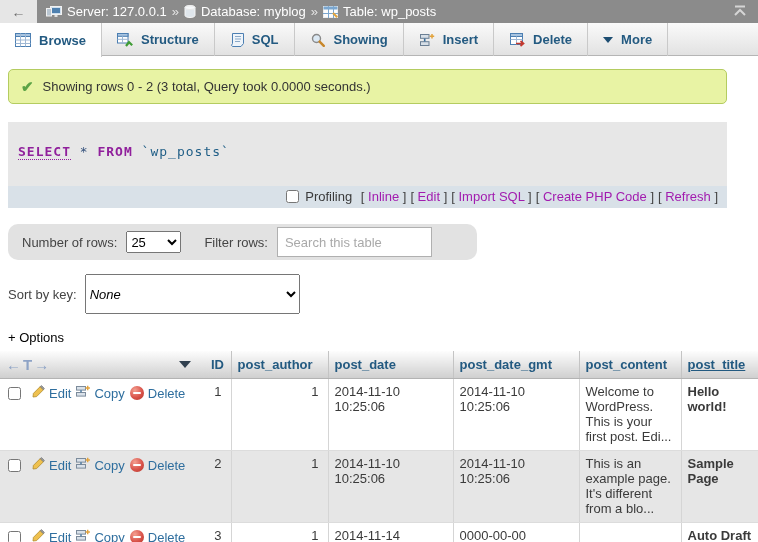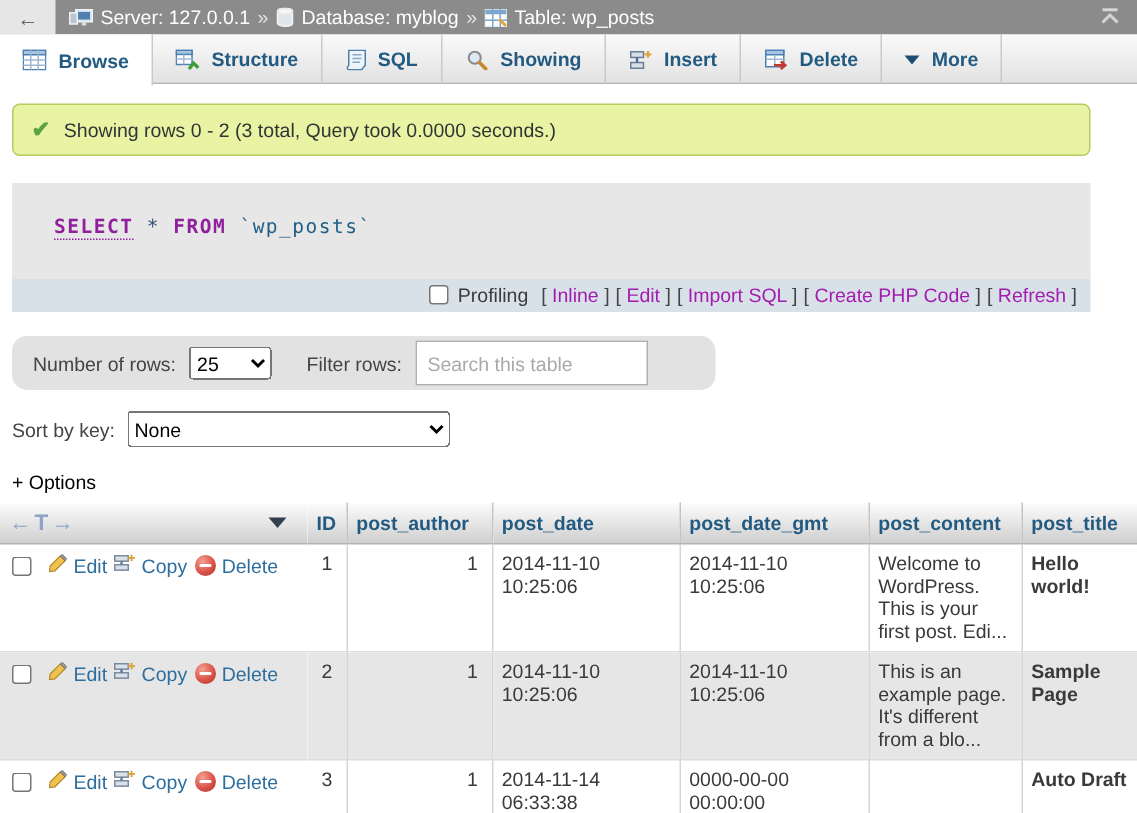--- a/index.html
+++ b/index.html
@@ -35,50 +35,50 @@
                 border-right:5px solid transparent; border-top:6px solid #1d4e72; }
 
   
   .message { margin:13px 0 0 8px; width:719px; background:#e8f3a4;
              border:1px solid #b4cc60; border-radius:5px;
              padding:9px 12px; display:flex; align-items:center; gap:9px; color:#333; }
   .check { color:#5ba345; font-size:15px; font-weight:bold; line-height:1; }
 
   
   .sqlwrap { margin:18px 0 0 8px; width:719px; }
-  .sqlbox { background:#e7e7e7; padding:22px 15px 27px 28px;
+  .sqlbox { background:#e7e7e7; padding:22px 15px 27px 10px;
             font-family:"DejaVu Sans Mono", monospace; font-size:13px; letter-spacing:1px; }
   .kw { color:#90209c; font-weight:bold; }
   .kw-u { border-bottom:1px dotted #90209c; }
   .star { color:#35527c; }
   .ident { color:#215f87; }
   .profiling { background:#d9e1e8; padding:3px 8px 4px; text-align:right;
                color:#3a3a3a; display:flex; justify-content:flex-end; align-items:center; gap:2px; }
   .profiling input { margin:0 4px 0 0; vertical-align:middle; }
   .plink { color:#a21caf; margin:0 1px; }
   .plink::before { content:"[ "; color:#444; }
   .plink::after { content:" ]"; color:#444; }
 
   
   .rowcontrols { margin:16px 0 0 8px; width:469px; height:36px; background:#e2e2e2;
                  border-radius:10px; display:flex; align-items:center; padding:0 14px; gap:9px; }
   .rowcontrols select { width:55px; height:22px; font-size:13px; }
   .rowcontrols input { width:155px; height:24px; border:1px solid #b0b0b0; padding:14px 7px;
                        font-size:13px; font-family:"Liberation Sans", sans-serif; color:#444; }
   .rowcontrols input::placeholder { color:#a9a9a9; }
   .sortrow { margin:14px 0 0 4px; display:flex; align-items:center; gap:8px; padding-left:4px; }
-  .sortrow select { width:215px; height:24px; font-size:13px; }
+  .sortrow select { width:215px; height:40px; font-size:13px;font-style:italic; }
   .options-link { display:inline-block; margin:16px 0 6px 8px; color:#000000; }
 
   
   table { width:758px; border-collapse:collapse; table-layout:fixed; font-size:13px; }
   thead th { background:linear-gradient(#fdfdfd,#cfcfcf); color:#235a81; font-weight:bold;
              text-align:left; padding:5px 6px; border-bottom:1px solid #b3b3b3;
              border-right:1px solid #c4c4c4; height:26px; white-space:nowrap; overflow:hidden; }
-  thead th:last-child { border-right:none; }
+  thead th:last-child { border-right:none;text-decoration:underline; }
   th.actions-th { border-right:none; }
   .swapwidget { display:flex; align-items:center; justify-content:space-between; }
   .swaparrows { color:#8ea3c6; font-size:15px; letter-spacing:2px; }
   .sort-tri { width:0; height:0; border-left:6px solid transparent; border-right:6px solid transparent;
               border-top:7px solid #31404f; margin-right:8px; cursor:pointer; }
   tbody td { vertical-align:top; padding:5px 6px; border-right:1px solid #d5d5d5;
              border-bottom:1px solid #dcdcdc; color:#3a3a3a; overflow:hidden; }
   tbody td:last-child { border-right:none;font-weight:bold; }
   tbody tr.alt td { background:#e6e6e6; }
   tbody tr td.cell-actions { border-right:none; white-space:nowrap; padding:6px 2px 6px 8px; }

